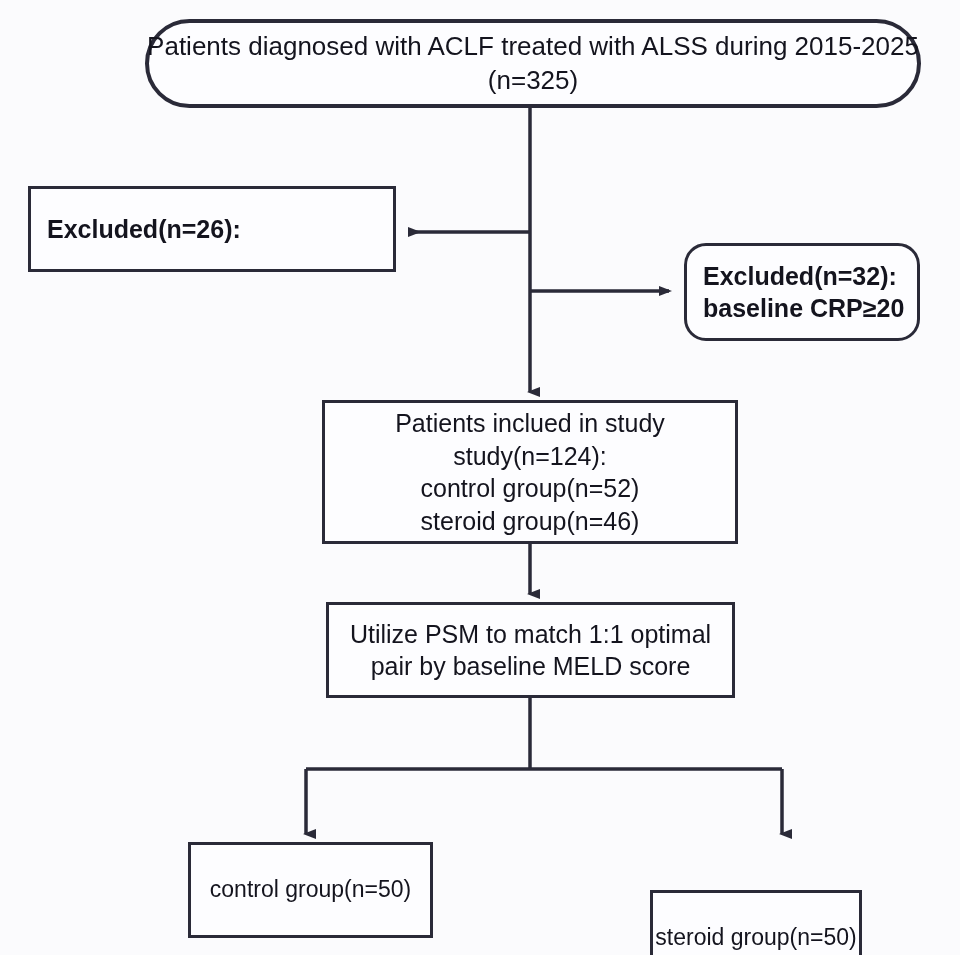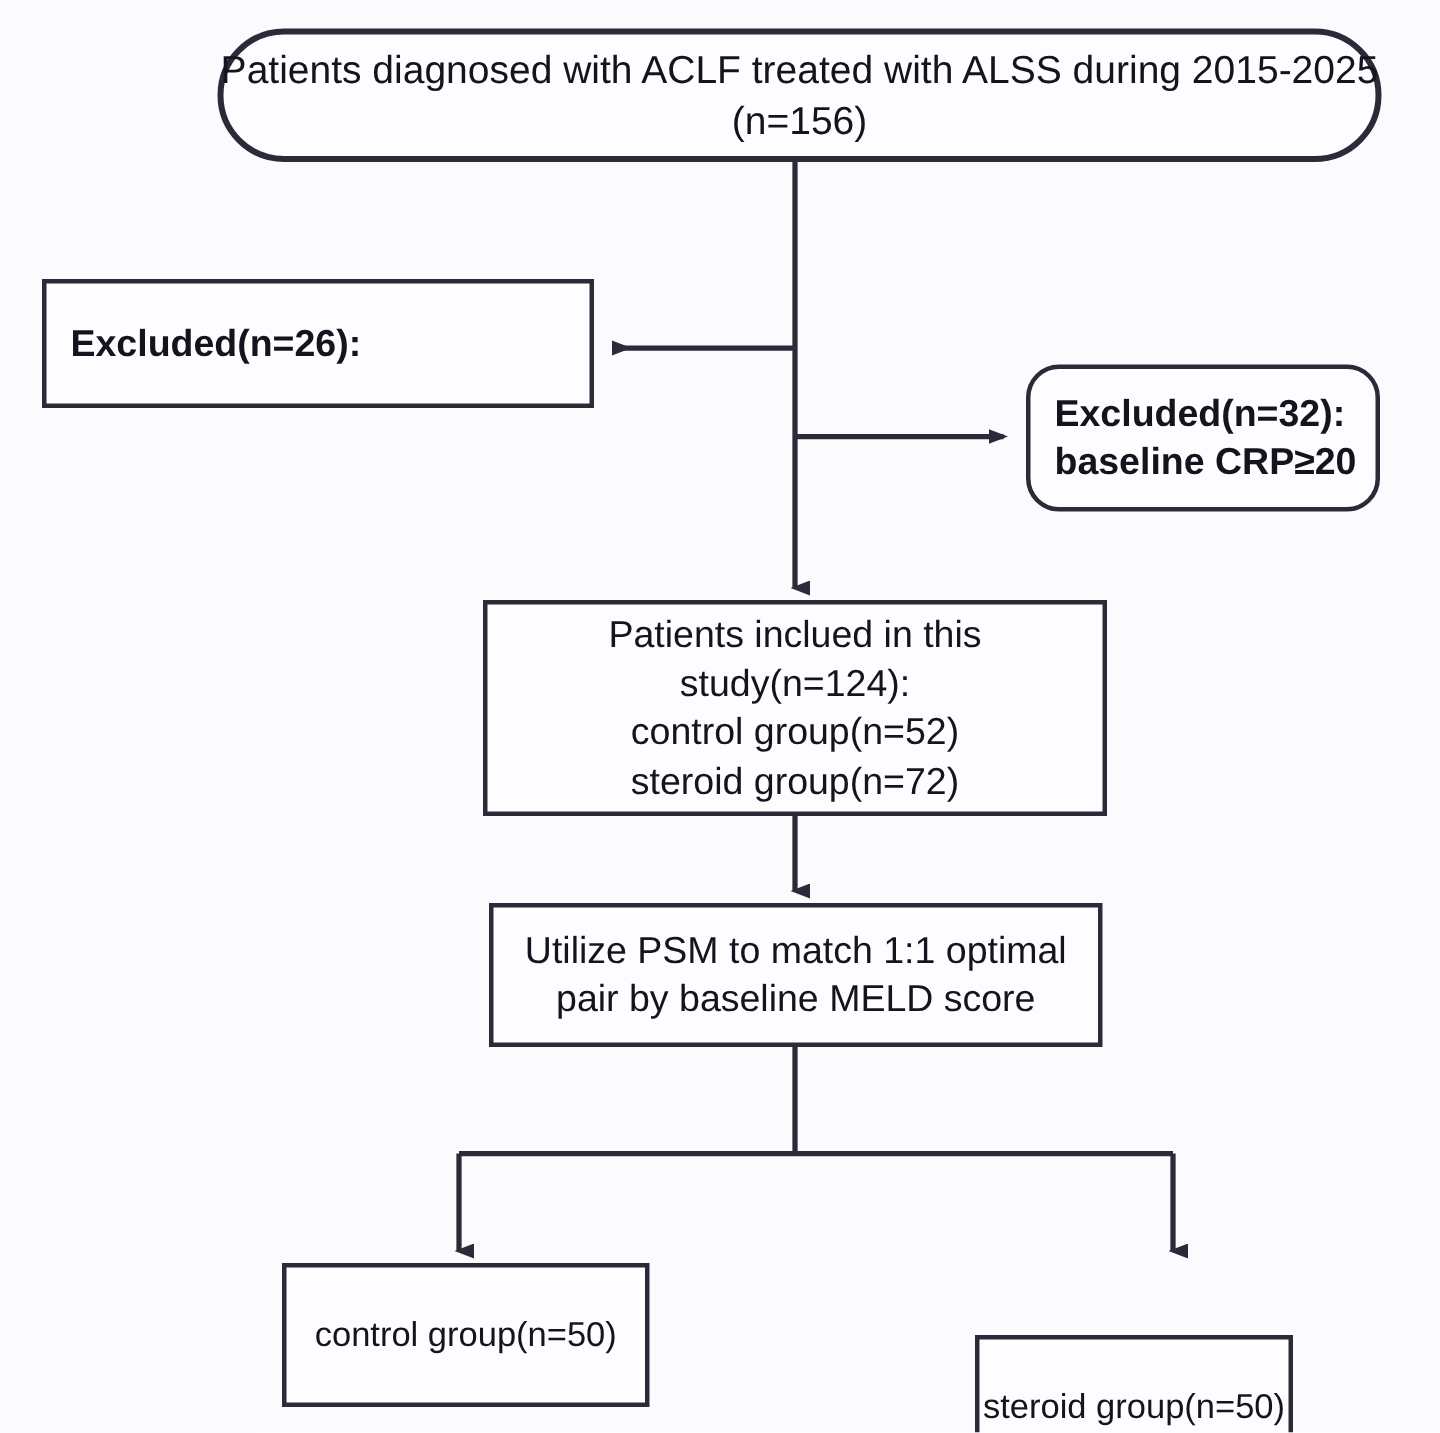--- a/index.html
+++ b/index.html
@@ -86,37 +86,37 @@
       <path d="M306,769 L782,769"></path>
 
       <path d="M306,769 L306,834" marker-end="url(#arrow-down)"></path>
 
       <path d="M782,769 L782,834" marker-end="url(#arrow-down)"></path>
     </g>
   </svg>
 
   <div class="node-box rounded" style="left:145px; top:19px; width:776px; height:89px;">
     <div class="node-line size-top">Patients diagnosed with ACLF treated with ALSS during 2015-2025</div>
-    <div class="node-line size-top">(n=156)</div>
+    <div class="node-line size-top">(n=325)</div>
   </div>
 
   <div class="node-box align-left" style="left:28px; top:186px; width:368px; height:86px;">
     <div class="node-line size-excl pad-left">Excluded(n=26):</div>
   </div>
 
   <div class="node-box align-left" style="left:684px; top:243px; width:236px; height:98px;border-radius:22px;">
     <div class="node-line size-excl pad-left">Excluded(n=32):</div>
     <div class="node-line size-excl pad-left">baseline CRP≥20</div>
   </div>
 
   <div class="node-box" style="left:322px; top:400px; width:416px; height:144px;">
-    <div class="node-line size-mid">Patients inclued in this</div>
+    <div class="node-line size-mid">Patients inclued in study</div>
     <div class="node-line size-mid">study(n=124):</div>
     <div class="node-line size-mid">control group(n=52)</div>
-    <div class="node-line size-mid">steroid group(n=72)</div>
+    <div class="node-line size-mid">steroid group(n=46)</div>
   </div>
 
   <div class="node-box" style="left:326px; top:602px; width:409px; height:96px;justify-content:center;">
     <div class="node-line size-mid">Utilize PSM to match 1:1 optimal</div>
     <div class="node-line size-mid">pair by baseline MELD score</div>
   </div>
 
   <div class="node-box" style="left:188px; top:842px; width:245px; height:96px;">
     <div class="node-line size-leaf">control group(n=50)</div>
   </div>

